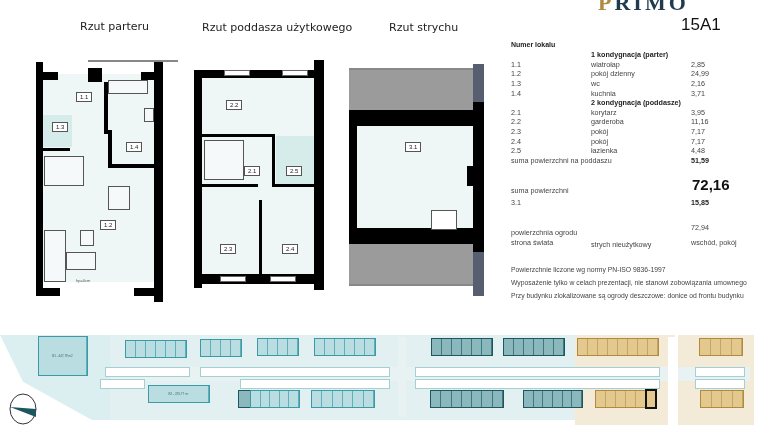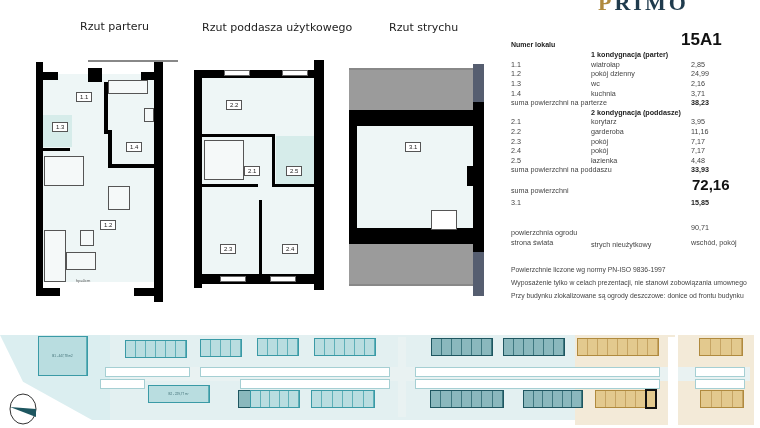--- a/index.html
+++ b/index.html
@@ -21,21 +21,21 @@
   .win { position: absolute; background: #fff; border: 1px solid #666; }
 
   
   .info { position: absolute; left: 511px; top: 30px; width: 245px; font-size: 7.2px; color: #444; }
   .info .row { display: flex; height: 9.6px; align-items: center; }
   .info .c1 { width: 80px; }
   .info .c2 { width: 100px; }
   .info .c3 { width: 60px; }
   .info .hdr { font-weight: bold; color: #222; padding-left: 80px; }
   .info .bold { font-weight: bold; color: #222; }
-  .unit-num { position: absolute; left: 681px; top: 30px; font-size: 17px; font-weight: bold; color: #111; }
+  .unit-num { position: absolute; left: 681px; top: 15px; font-size: 17px; font-weight: normal; color: #111; }
   .unit-label { position: absolute; left: 511px; top: 41px; font-size: 7px; font-weight: bold; color: #222; }
   .total-big { position: absolute; left: 692px; top: 176px; font-size: 15px; font-weight: bold; color: #111; }
   .notes { position: absolute; left: 511px; top: 265px; width: 240px; font-size: 6.8px; color: #444; line-height: 9px; }
   .notes p { margin-bottom: 4px; }
 
   
   .site { position: absolute; left: 0; top: 327px; width: 760px; height: 101px; background: #fff; }
   .zone { position: absolute; }
   .bldg { position: absolute; border: 1.5px solid #3a9aa6; background: #b9dde0; display: flex; }
   .bldg span { flex: 1; border-right: 1px solid #5fb0b8; font-size: 3px; color: #3a6a70; display: flex; align-items: center; justify-content: center; }
@@ -144,24 +144,20 @@
   <div class="row">
       <span class="c1">1.3</span>
       <span class="c2">wc</span>
       <span class="c3">2,16</span>
     </div>
   <div class="row">
       <span class="c1">1.4</span>
       <span class="c2">kuchnia</span>
       <span class="c3">3,71</span>
     </div>
-  <div class="row">
-      <span style="width:180px;">suma powierzchni na parterze</span>
-      <span class="c3 bold">38,23</span>
-    </div>
   <div class="row hdr">2 kondygnacja (poddasze)</div>
   <div class="row">
       <span class="c1">2.1</span>
       <span class="c2">korytarz</span>
       <span class="c3">3,95</span>
     </div>
   <div class="row">
       <span class="c1">2.2</span>
       <span class="c2">garderoba</span>
       <span class="c3">11,16</span>
@@ -176,34 +172,34 @@
       <span class="c2">pokój</span>
       <span class="c3">7,17</span>
     </div>
   <div class="row">
       <span class="c1">2.5</span>
       <span class="c2">łazienka</span>
       <span class="c3">4,48</span>
     </div>
   <div class="row">
       <span style="width:180px;">suma powierzchni na poddaszu</span>
-      <span class="c3 bold">33,93</span>
+      <span class="c3 bold">51,59</span>
     </div>
 </div>
 
 <div class="abs" style="left:511px;top:186px;font-size:7.2px;color:#444;">suma powierzchni</div>
 <div class="total-big">72,16</div>
 
 <div class="abs" style="left:511px;top:198px;width:245px;font-size:7.2px;color:#444;display:flex;">
   <span style="width:80px;">3.1</span>
   <span style="width:100px;margin-top:42px;">strych nieużytkowy</span>
   <span style="font-weight:bold;color:#222;">15,85</span>
 </div>
 
-<div class="abs" style="left:691px;top:223px;font-size:7.2px;color:#444;">90,71</div>
+<div class="abs" style="left:691px;top:223px;font-size:7.2px;color:#444;">72,94</div>
 <div class="abs" style="left:511px;top:228px;font-size:7.2px;color:#444;">powierzchnia ogrodu</div>
 <div class="abs" style="left:511px;top:238px;font-size:7.2px;color:#444;">strona świata</div>
 <div class="abs" style="left:691px;top:238px;font-size:7.2px;color:#444;">wschód, pokój</div>
 
 <div class="notes">
   <p>Powierzchnie liczone wg normy PN-ISO 9836-1997</p>
   <p>Wyposażenie tylko w celach prezentacji, nie stanowi zobowiązania umownego</p>
   <p>Przy budynku zlokalizowane są ogrody deszczowe: donice od frontu budynku</p>
 </div>
 

